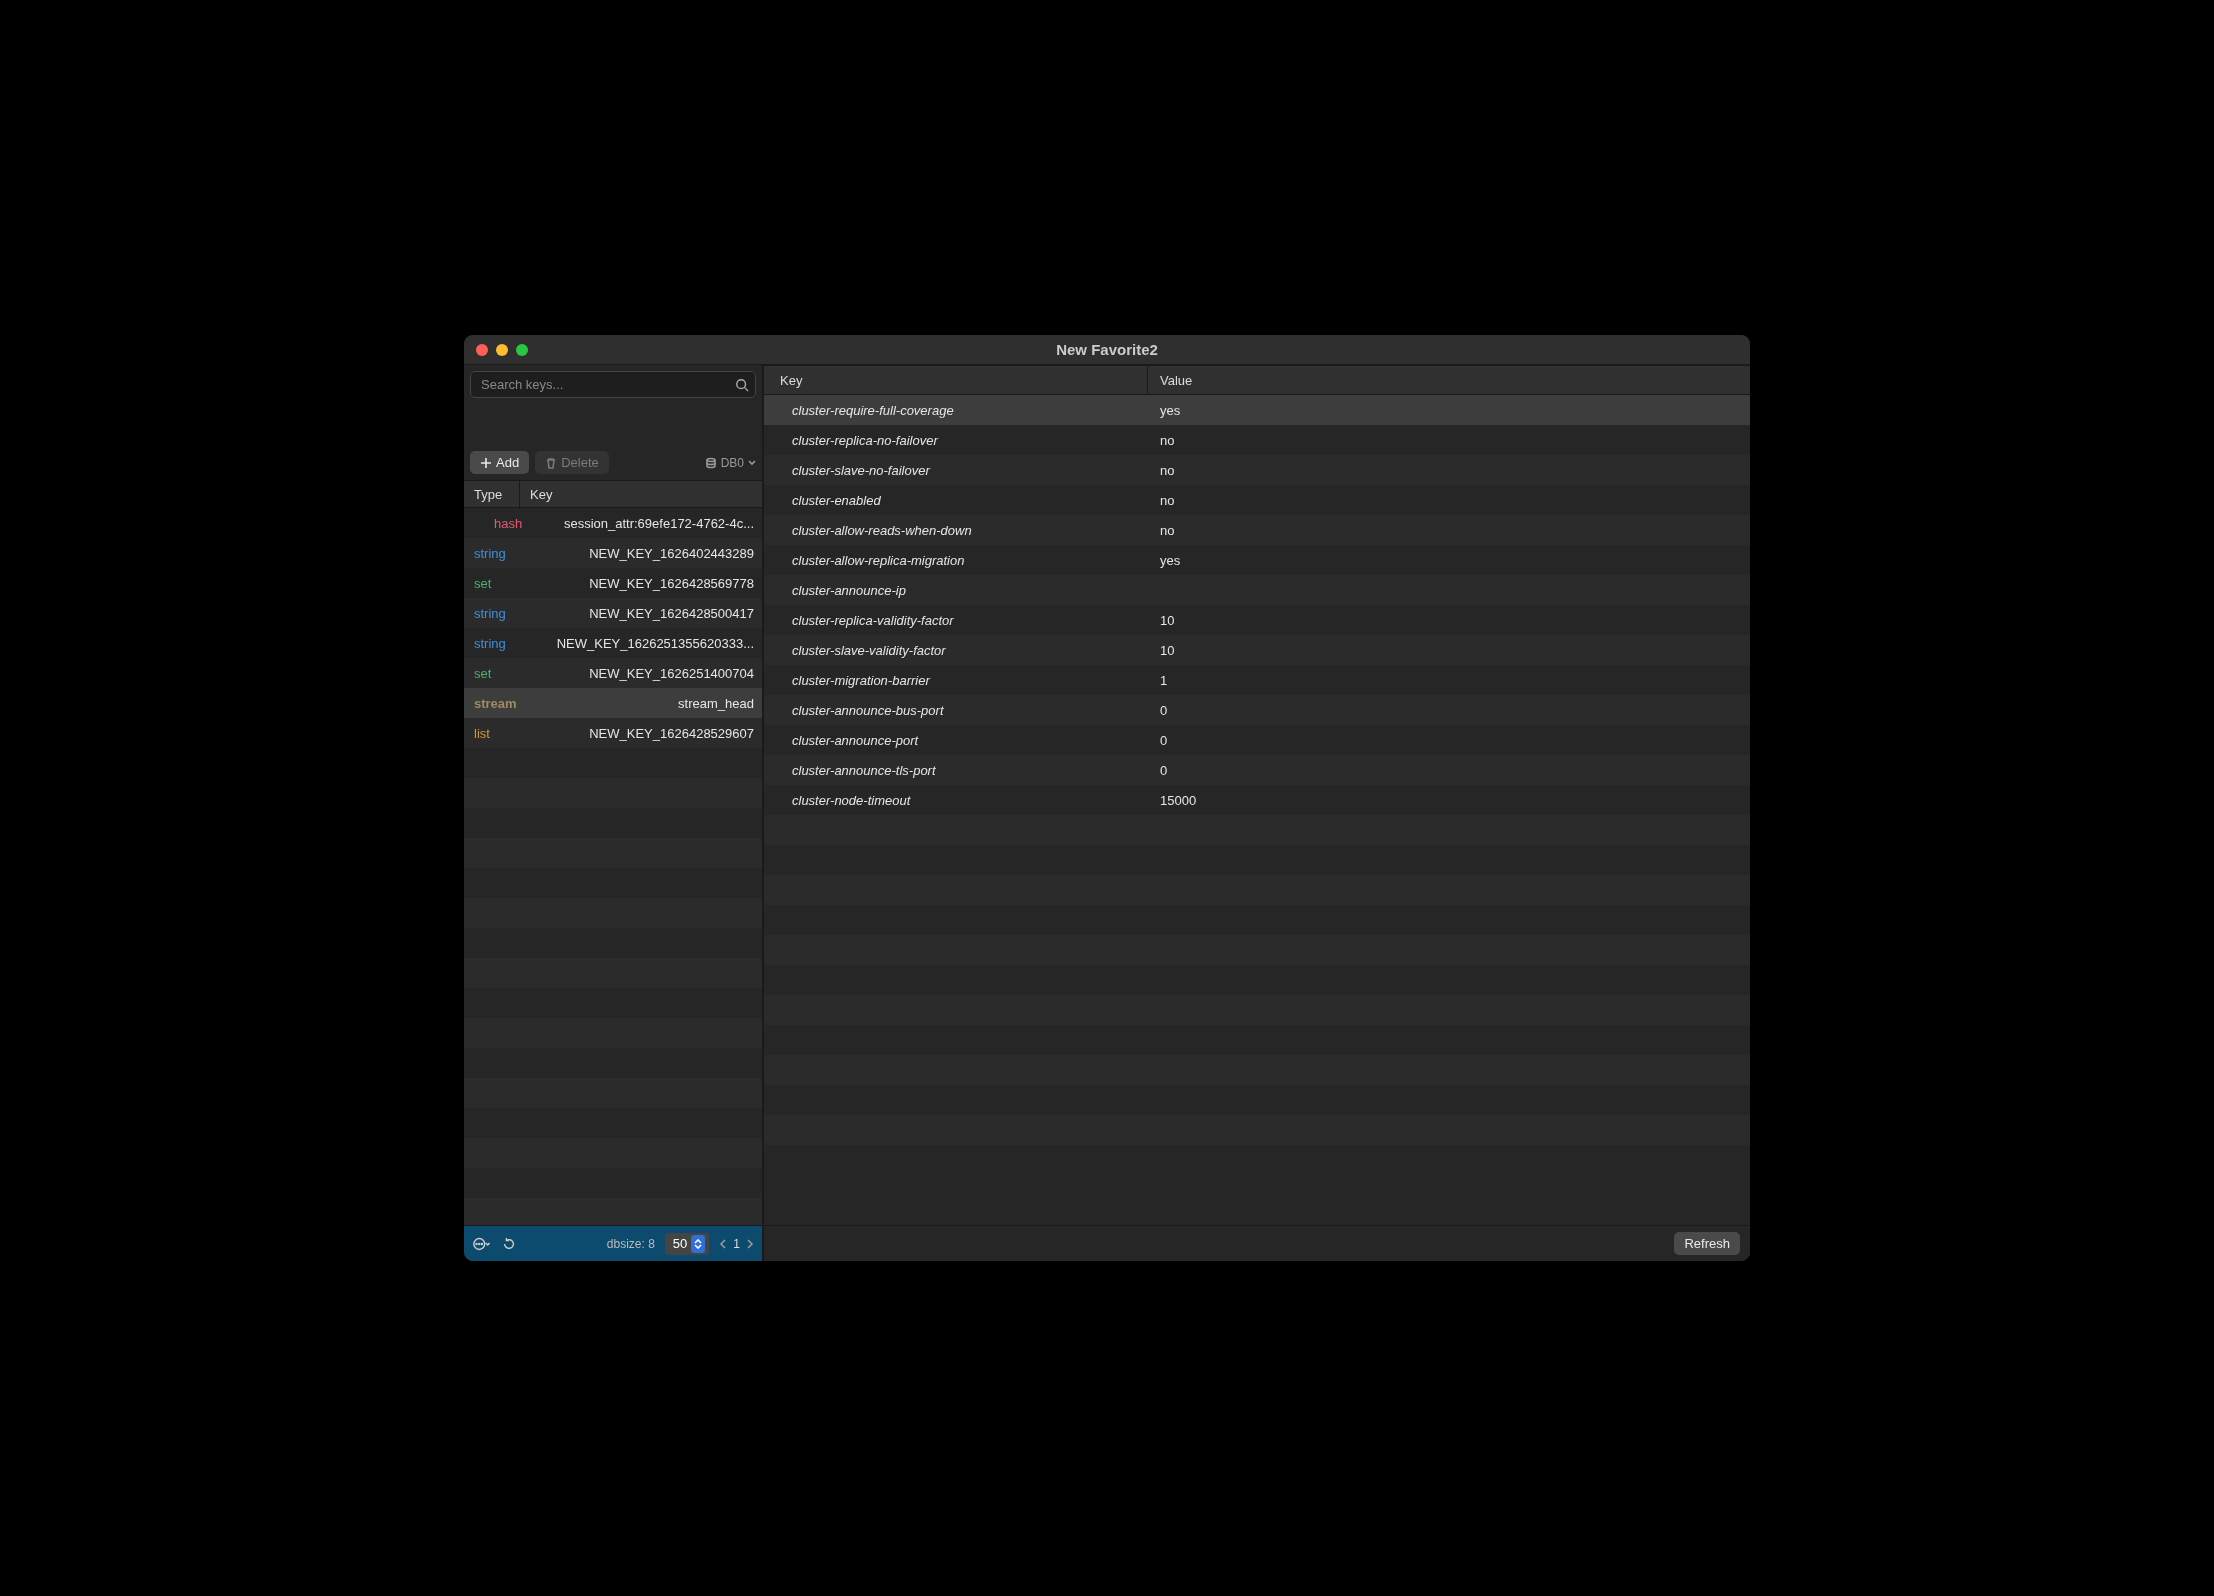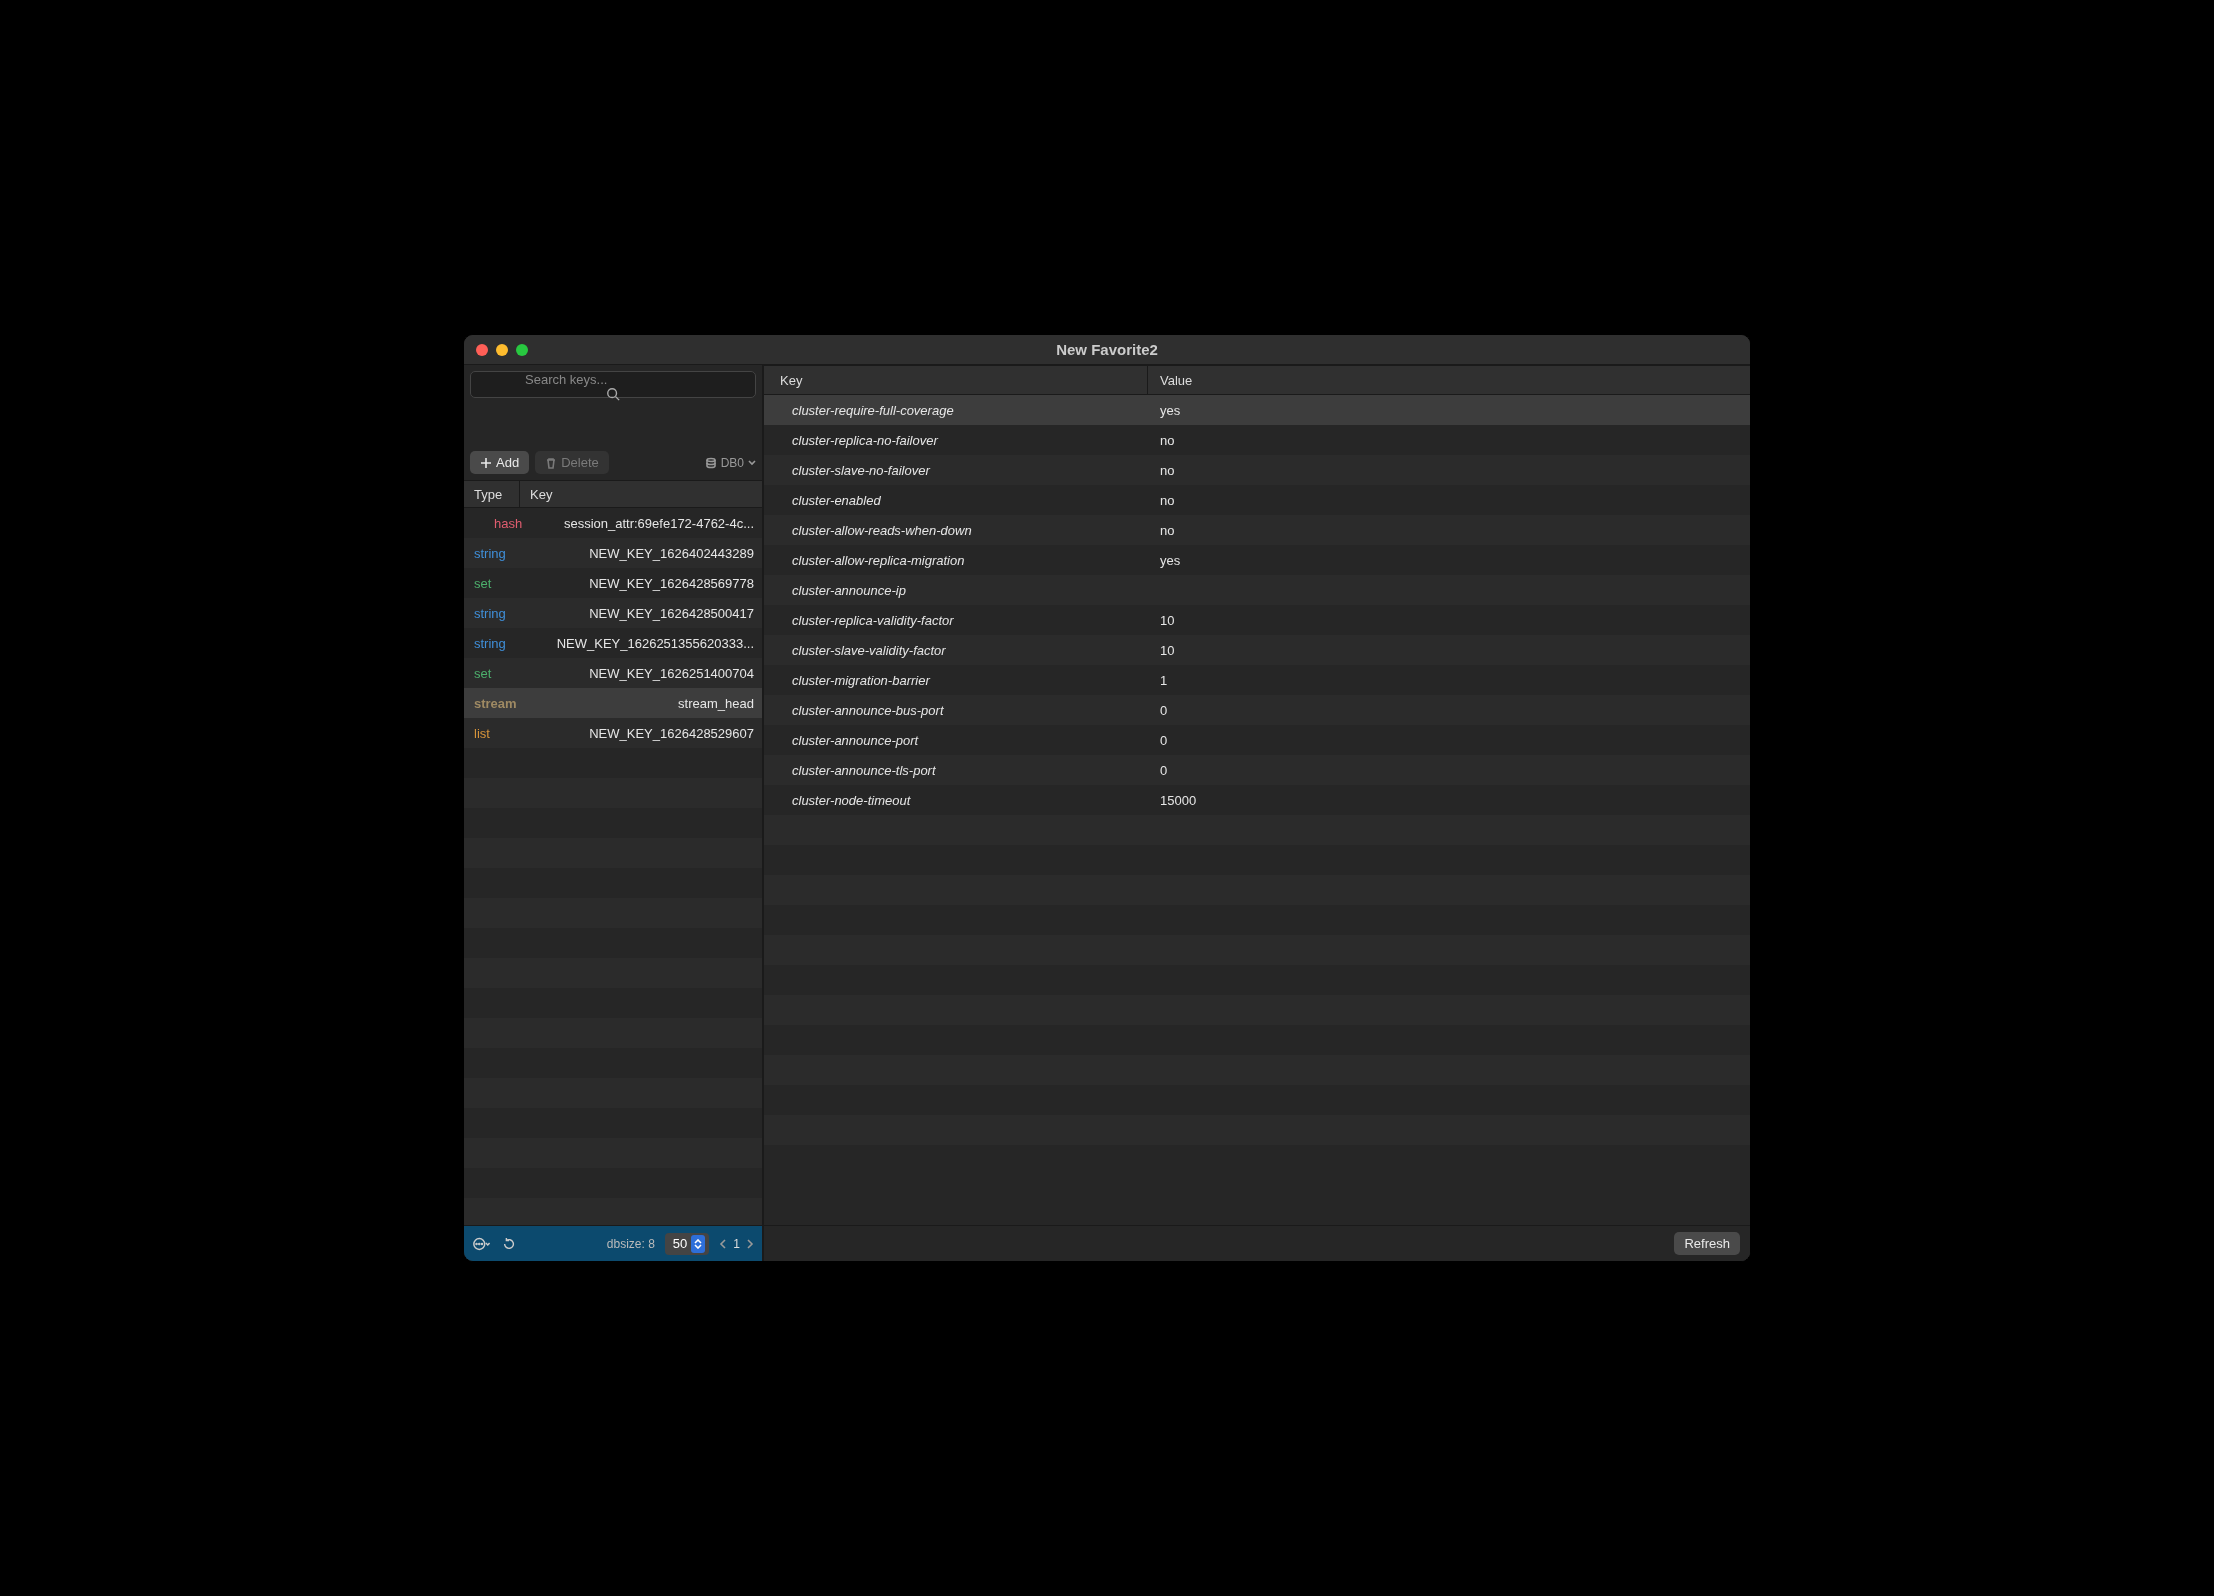--- a/index.html
+++ b/index.html
@@ -9,21 +9,21 @@
 .traffic-lights { display: flex; gap: 8px; padding-left: 12px; }
 .traffic-light { width: 12px; height: 12px; border-radius: 50%; }
 .tl-red { background: #ff5f57; }
 .tl-yellow { background: #febc2e; }
 .tl-green { background: #28c840; }
 .title { position: absolute; left: 50%; transform: translateX(-50%); color: #ccc; font-size: 15px; font-weight: 600; }
 .body { flex: 1; display: flex; min-height: 0; }
 .sidebar { width: 300px; border-right: 2px solid #1a1a1a; display: flex; flex-direction: column; background: #262626; }
 .main { flex: 1; display: flex; flex-direction: column; background: #262626; }
 .search-row { padding: 6px; }
-.search-wrap { position: relative; display: flex; align-items: center; background: #1e1e1e; border: 1px solid #444; border-radius: 5px; height: 27px; flex-direction: column; }
+.search-wrap { position: relative; display: flex; align-items: center; background: #1e1e1e; border: 1px solid #444; border-radius: 5px; height: 27px; }
 .search-input { flex: 1; background: transparent; border: none; outline: none; color: #ddd; font-size: 13px; padding: 0 10px; }
 .search-input::placeholder { color: #888; }
 .search-icon { width: 26px; display: flex; align-items: center; justify-content: center; color: #aaa; }
 .toolbar-row { display: flex; align-items: center; padding: 0 6px 6px 6px; gap: 6px; margin-top: 47px; }
 .btn { background: #4a4a4a; border: none; color: #eaeaea; font-size: 13px; padding: 4px 10px; border-radius: 5px; display: inline-flex; align-items: center; gap: 4px; cursor: pointer; }
 .btn.disabled { background: #333; color: #7a7a7a; cursor: default; }
 .spacer { flex: 1; }
 .db-select { color: #999; font-size: 12px; display: inline-flex; align-items: center; gap: 4px; cursor: pointer; }
 .key-table-header { display: flex; background: #303030; border-top: 1px solid #1a1a1a; border-bottom: 1px solid #1a1a1a; height: 28px; align-items: center; font-size: 13px; color: #ddd; }
 .col-type { width: 56px; padding-left: 10px; border-right: 1px solid #1a1a1a; height: 100%; display: flex; align-items: center; }

